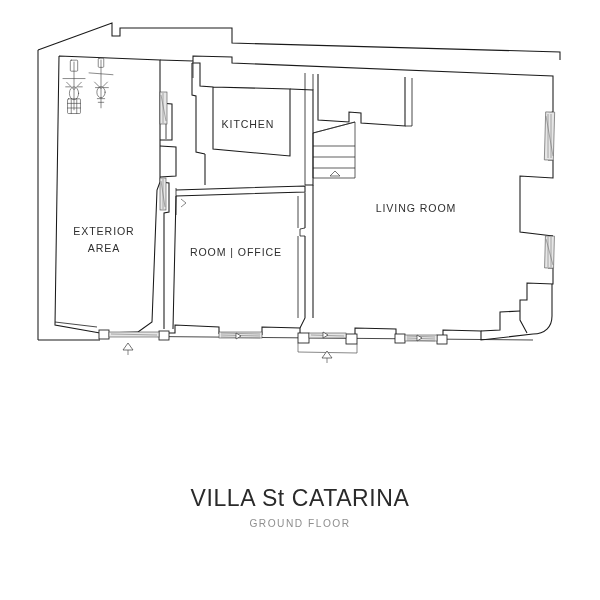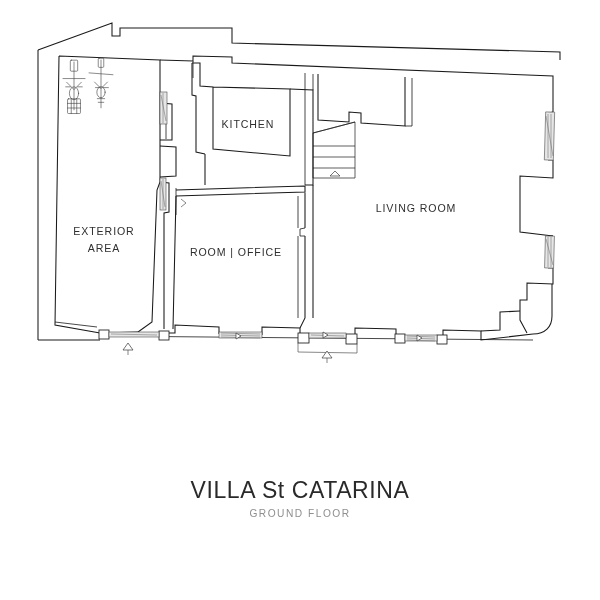--- a/index.html
+++ b/index.html
@@ -55,21 +55,21 @@
     width: 600px;
     text-align: center;
   }
   #plan-title {
     font-family: "Liberation Sans", sans-serif;
     font-size: 23px;
     letter-spacing: 0.6px;
     color: #2a2a2a;
     font-weight: 400;
     line-height: 1.05;
-    margin: 0;
+    margin: 8px;
   }
   #plan-subtitle {
     font-family: "Liberation Sans", sans-serif;
     font-size: 10.2px;
     letter-spacing: 1.5px;
     color: #8f8f8f;
     margin: 6px 0 0 0;
     font-weight: 400;
   }
 </style>

